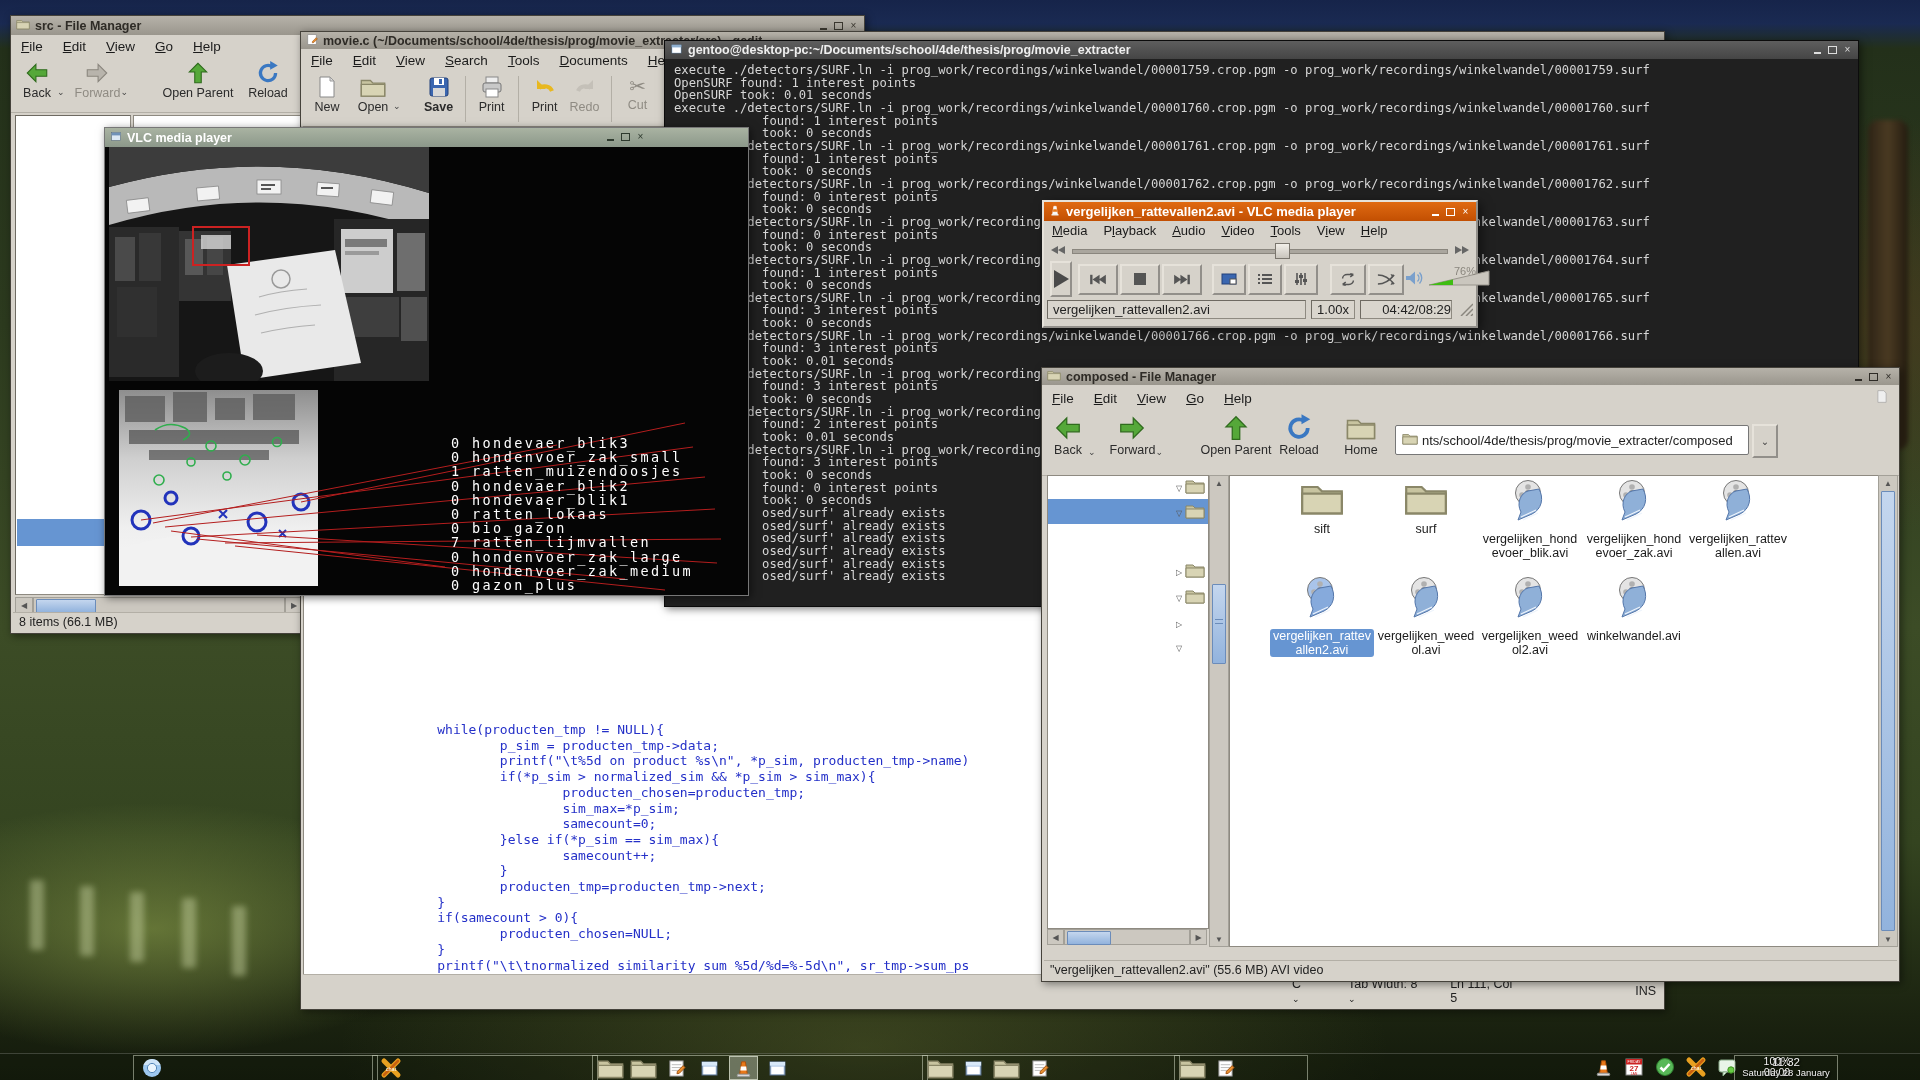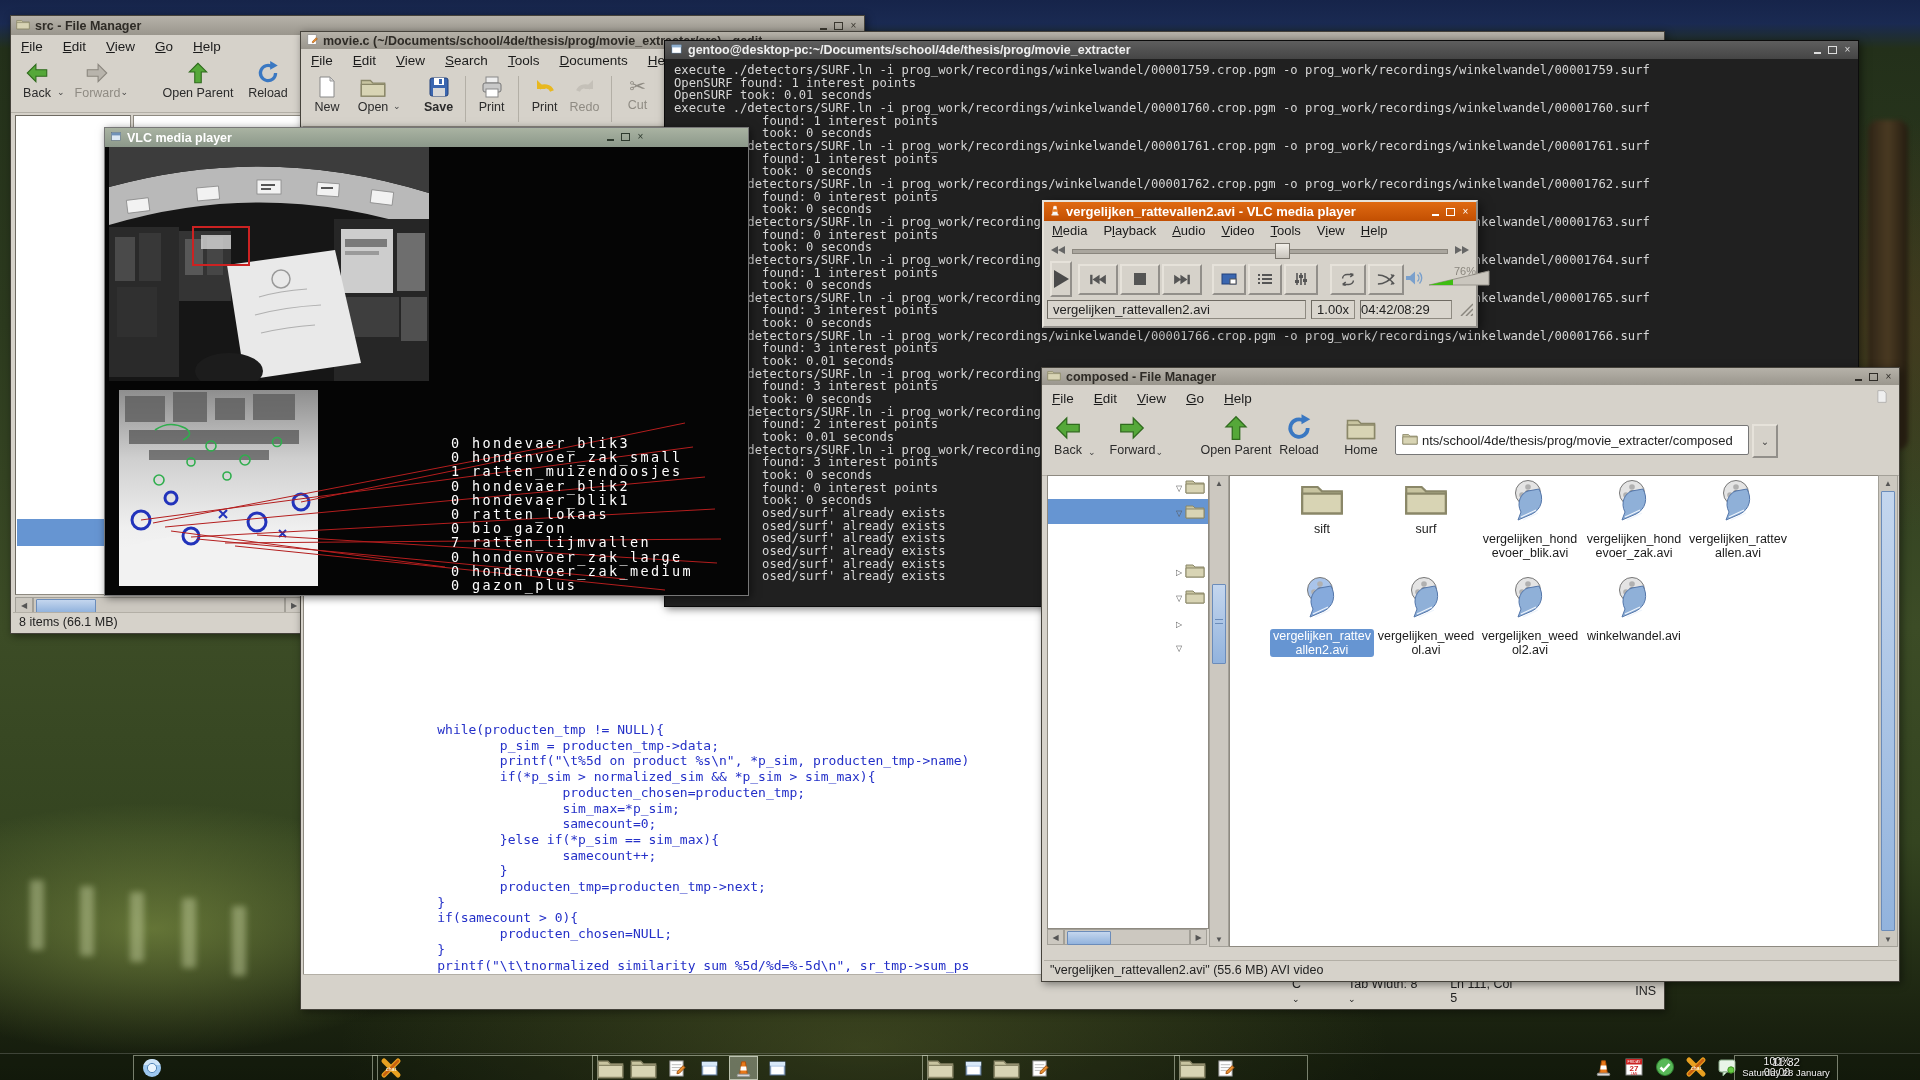--- a/index.html
+++ b/index.html
@@ -594,21 +594,21 @@
           </svg></span>
       <span><svg width="62" height="17" viewBox="0 0 62 17">
             <polygon points="1,16 61,16 61,2" fill="#cac6be" stroke="#98948c"></polygon>
             <polygon points="1,16 25,16 25,10.4" fill="#3fbd12"></polygon>
           </svg></span>
     </span>
   </div>
   <div style="display:flex;align-items:center;height:23px;padding:0 3px;gap:5px;font-size:13px;color:#222;">
     <span class="sunken" style="flex:1;height:17px;background:#d9d5cd;padding:0 5px;font-size:13px;line-height:17px;">vergelijken_rattevallen2.avi</span>
     <span class="sunken" style="width:42px;height:17px;background:#d9d5cd;text-align:center;line-height:17px;">1.00x</span>
-    <span class="sunken" style="width:90px;height:17px;background:#d9d5cd;text-align:left;line-height:17px;">04:42/08:29</span>
+    <span class="sunken" style="width:90px;height:17px;background:#d9d5cd;text-align:right;line-height:17px;">04:42/08:29</span>
     <span><svg width="16" height="16">
           <g stroke="#8a867e" stroke-width="1.5">
             <line x1="4" y1="16" x2="16" y2="4"></line>
             <line x1="9" y1="16" x2="16" y2="9"></line>
             <line x1="14" y1="16" x2="16" y2="14"></line>
           </g>
         </svg></span>
   </div>
 </div>
 

